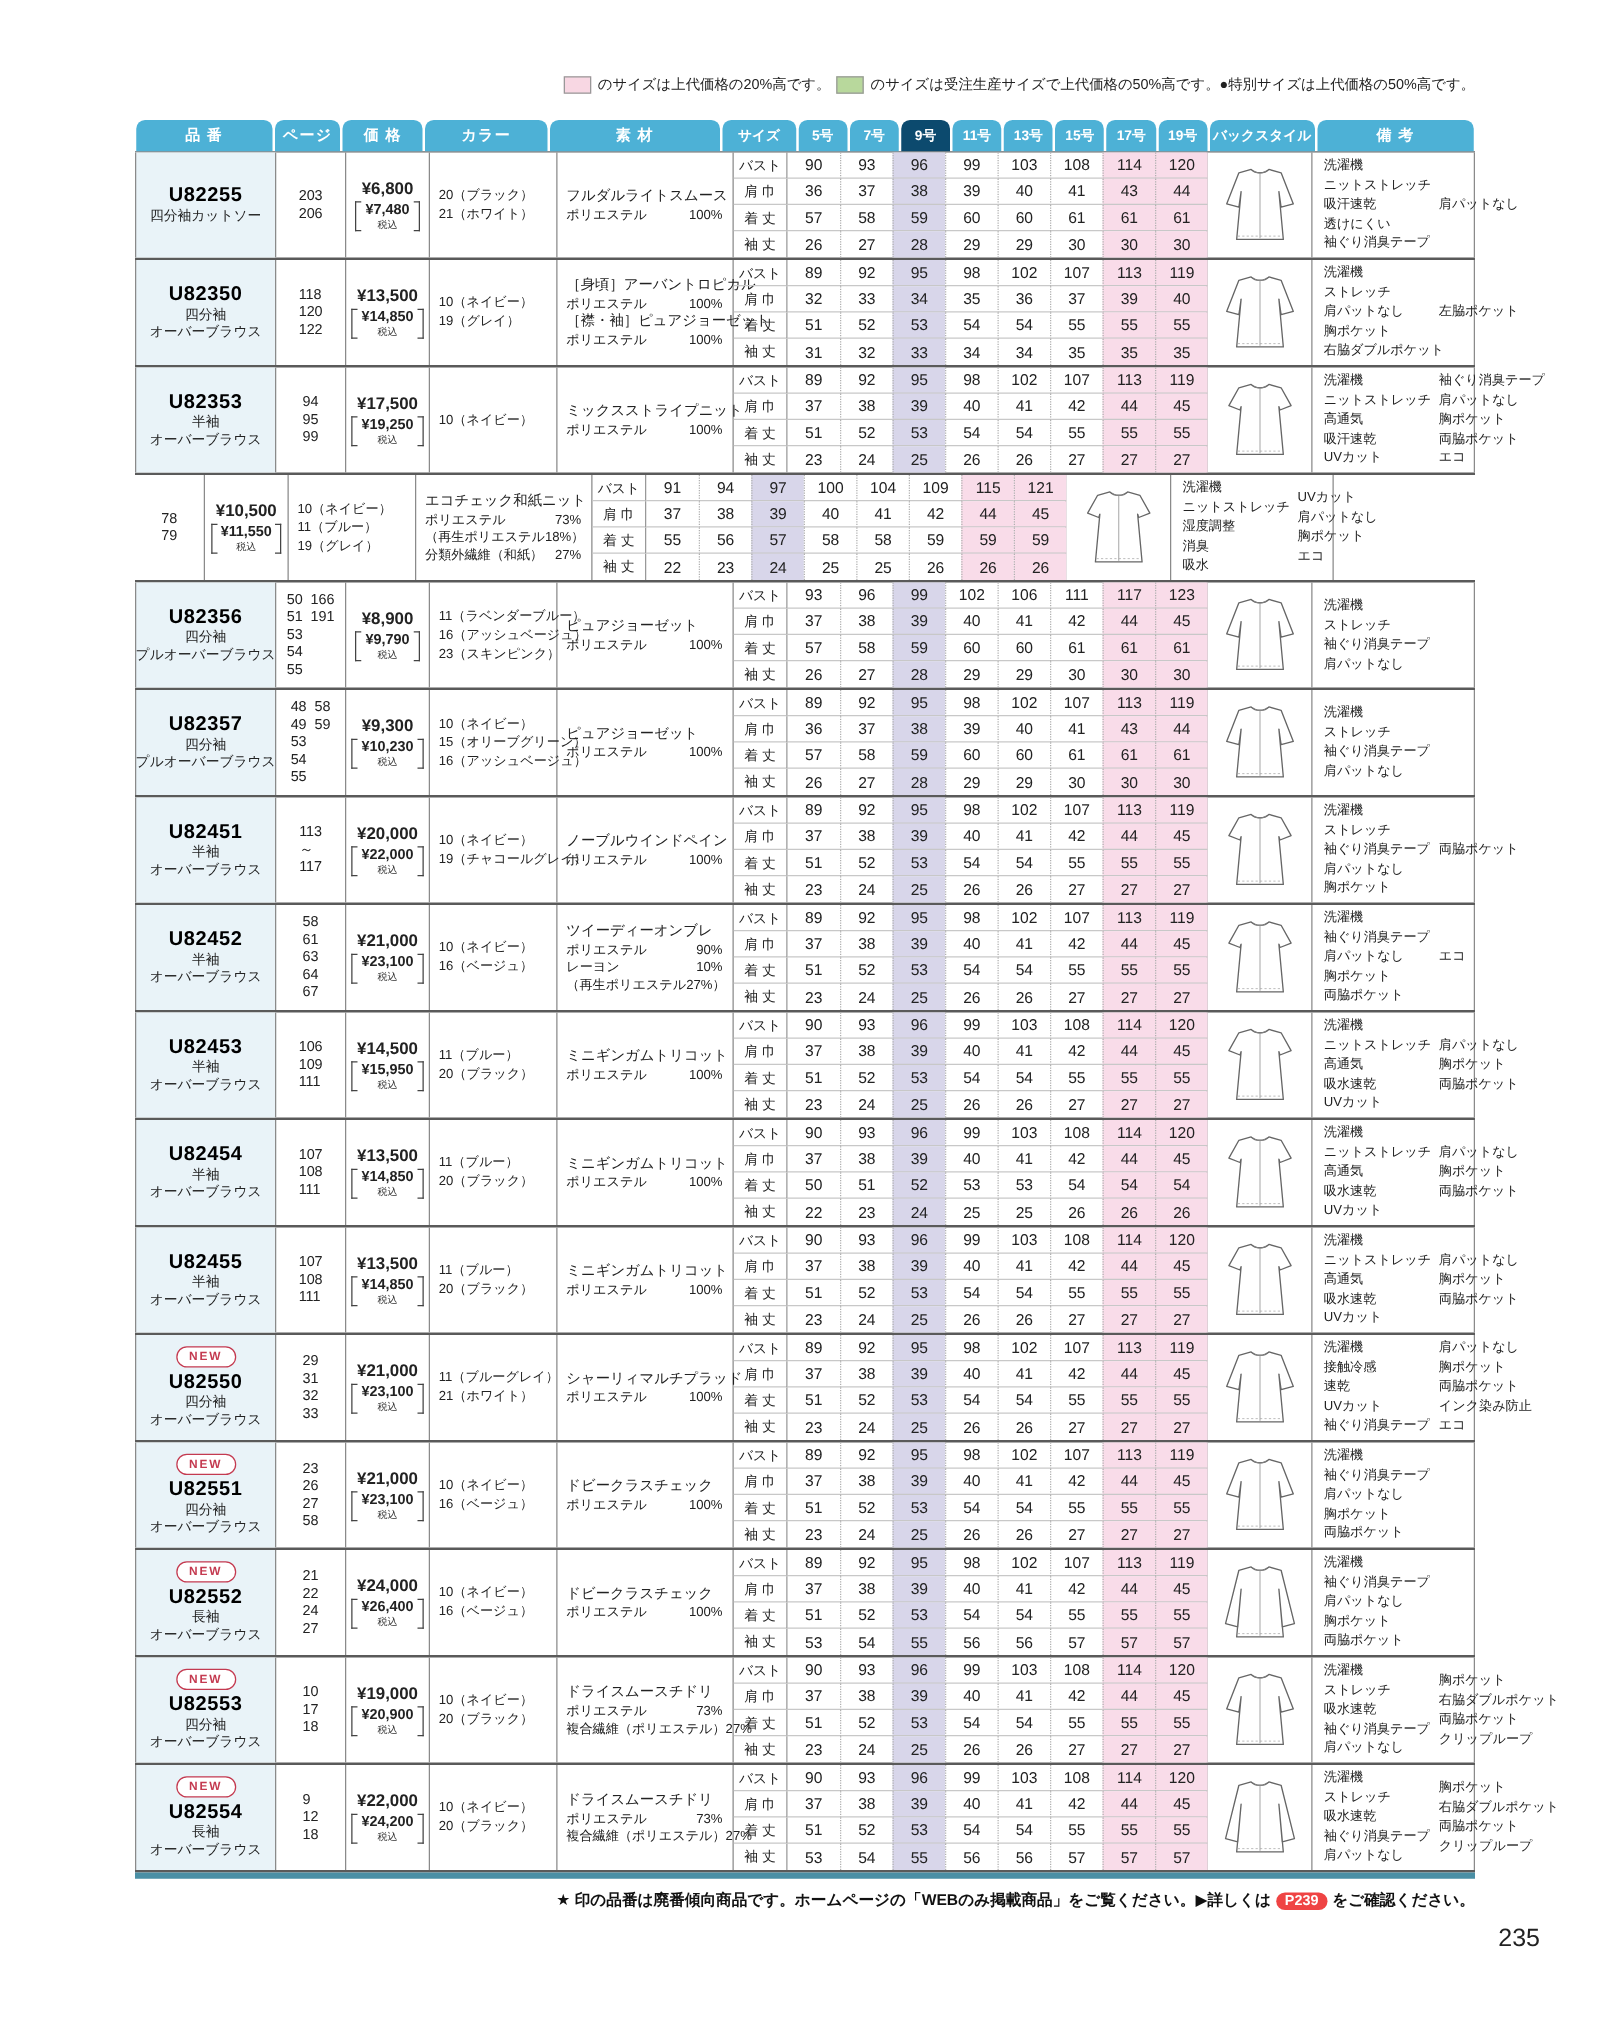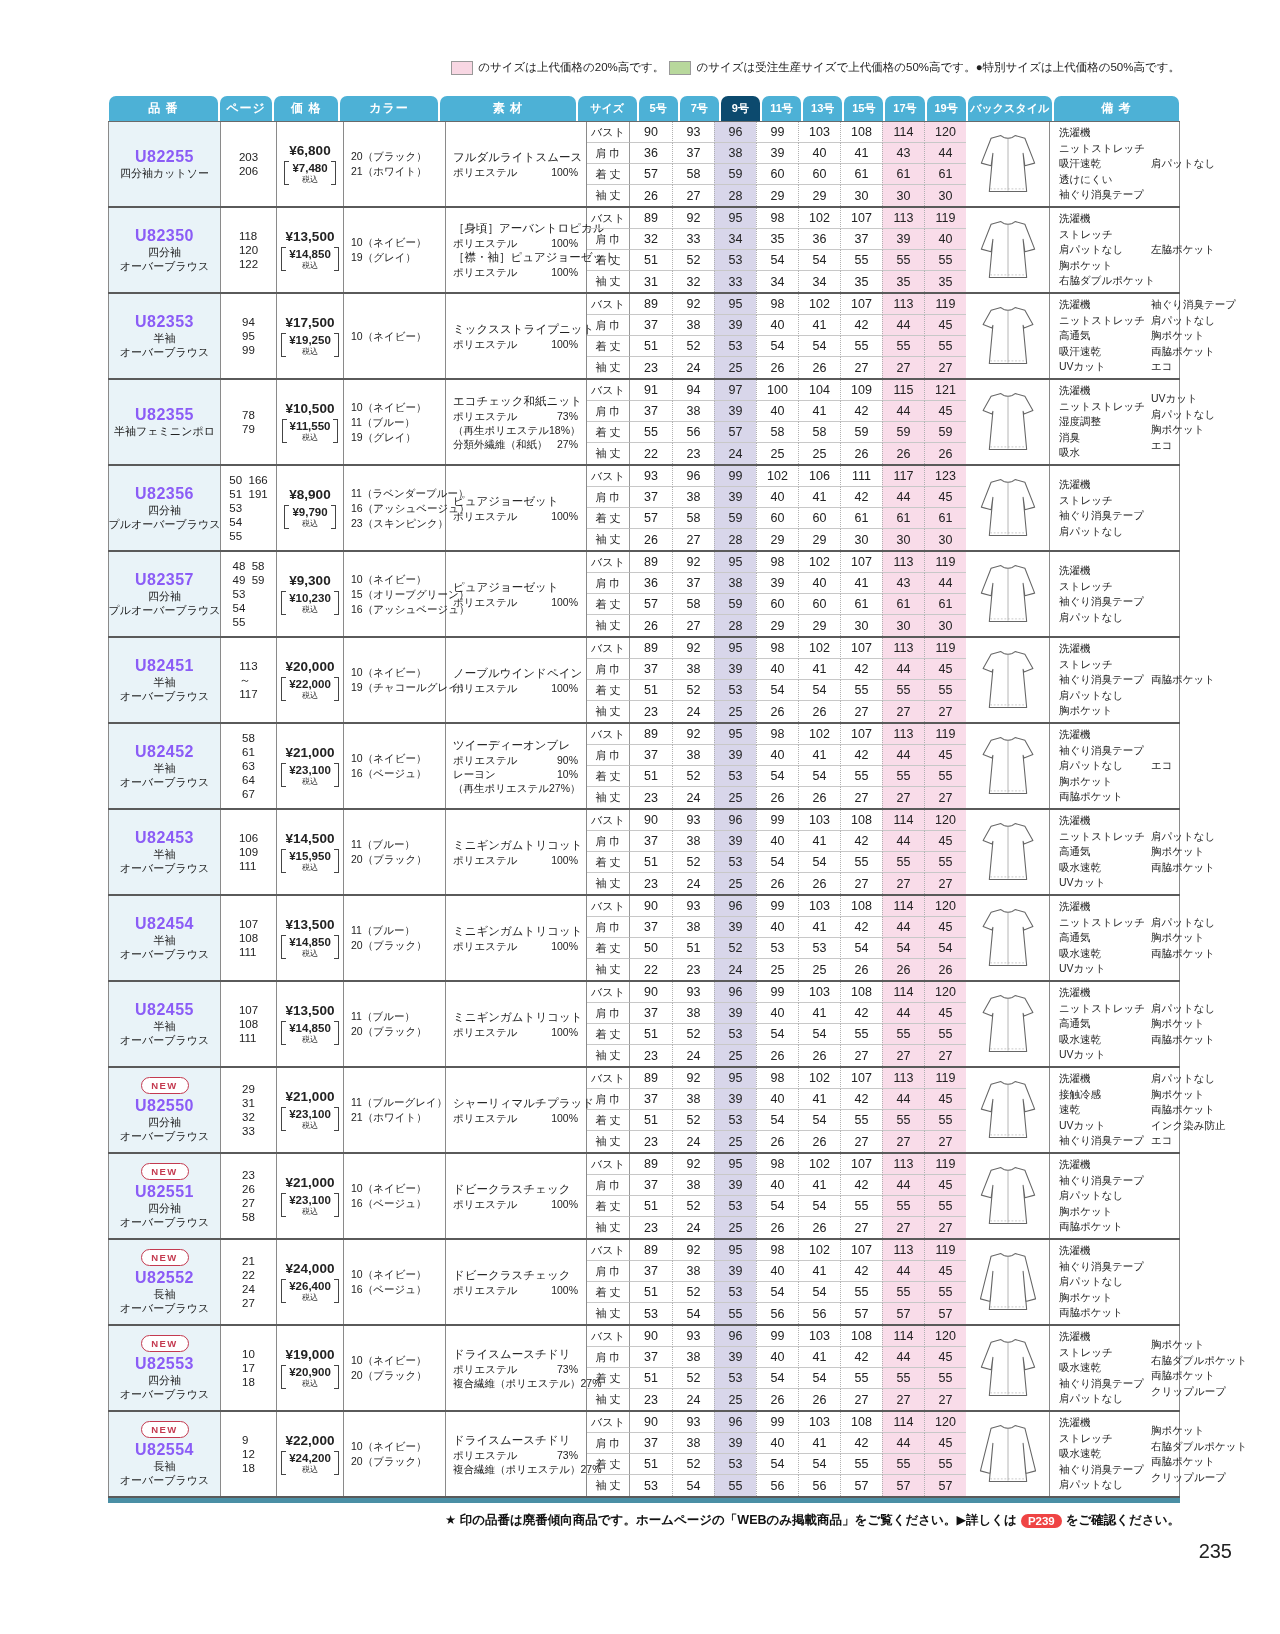--- a/index.html
+++ b/index.html
@@ -31,21 +31,21 @@
   .cw2{width:67px;align-items:center}
   .cw3{width:102px;padding-left:7px}
   .cw4{width:141px;padding-left:7px}
   .cwS{width:379px;padding:0;border-right:1px solid #8a8a8a;display:block}
   .cw6{width:84px;align-items:center}
   .cw7{width:130px;flex-direction:row;justify-content:flex-start;padding-left:9px}
   
   .newbadge{width:46px;height:15px;border:1.5px solid #c43a50;border-radius:9px;
     color:#c43a50;font-size:9.5px;font-weight:bold;letter-spacing:1.5px;
     display:flex;align-items:center;justify-content:center;margin:0 auto 3px auto;background:#fff}
-  .pcode{font-size:16px;font-weight:bold;color:#8b5cf6;letter-spacing:.5px;line-height:18px}
+  .pcode{font-size:16px;font-weight:bold;color:#000000;letter-spacing:.5px;line-height:18px}
   .pname{font-size:11px;color:#222;line-height:14px;white-space:nowrap}
   
   .pages{width:fit-content;margin:0 auto;text-align:left}
   .pgline{font-size:11.5px;line-height:14px;white-space:pre;text-align:left}
   
   .price-main{font-size:13.5px;font-weight:bold;text-align:center;line-height:15px}
   .taxbox{display:flex;align-items:stretch;justify-content:center;margin-top:3px}
   .brk{width:4px;border:1px solid #444}
   .brk.l{border-right:none}.brk.r{border-left:none}
   .taxin{padding:1px 3px;text-align:center}
@@ -399,24 +399,20 @@
       <div class="rmcol rmr">
             <div class="rmline">袖ぐり消臭テープ</div>
             <div class="rmline">肩パットなし</div>
             <div class="rmline">胸ポケット</div>
             <div class="rmline">両脇ポケット</div>
             <div class="rmline">エコ</div>
           </div>
     </div>
   </div>
       <div class="prow">
-    <div class="cell cw0">
-          <div class="pcode">U82355</div>
-          <div class="pname">半袖フェミニンポロ</div>
-        </div>
     <div class="cell cw1">
           <div class="pages">
             <div class="pgline">78</div>
             <div class="pgline">79</div>
           </div>
         </div>
     <div class="cell cw2">
       <div class="price-main">¥10,500</div>
       <div class="taxbox">
         <span class="brk l"></span>

